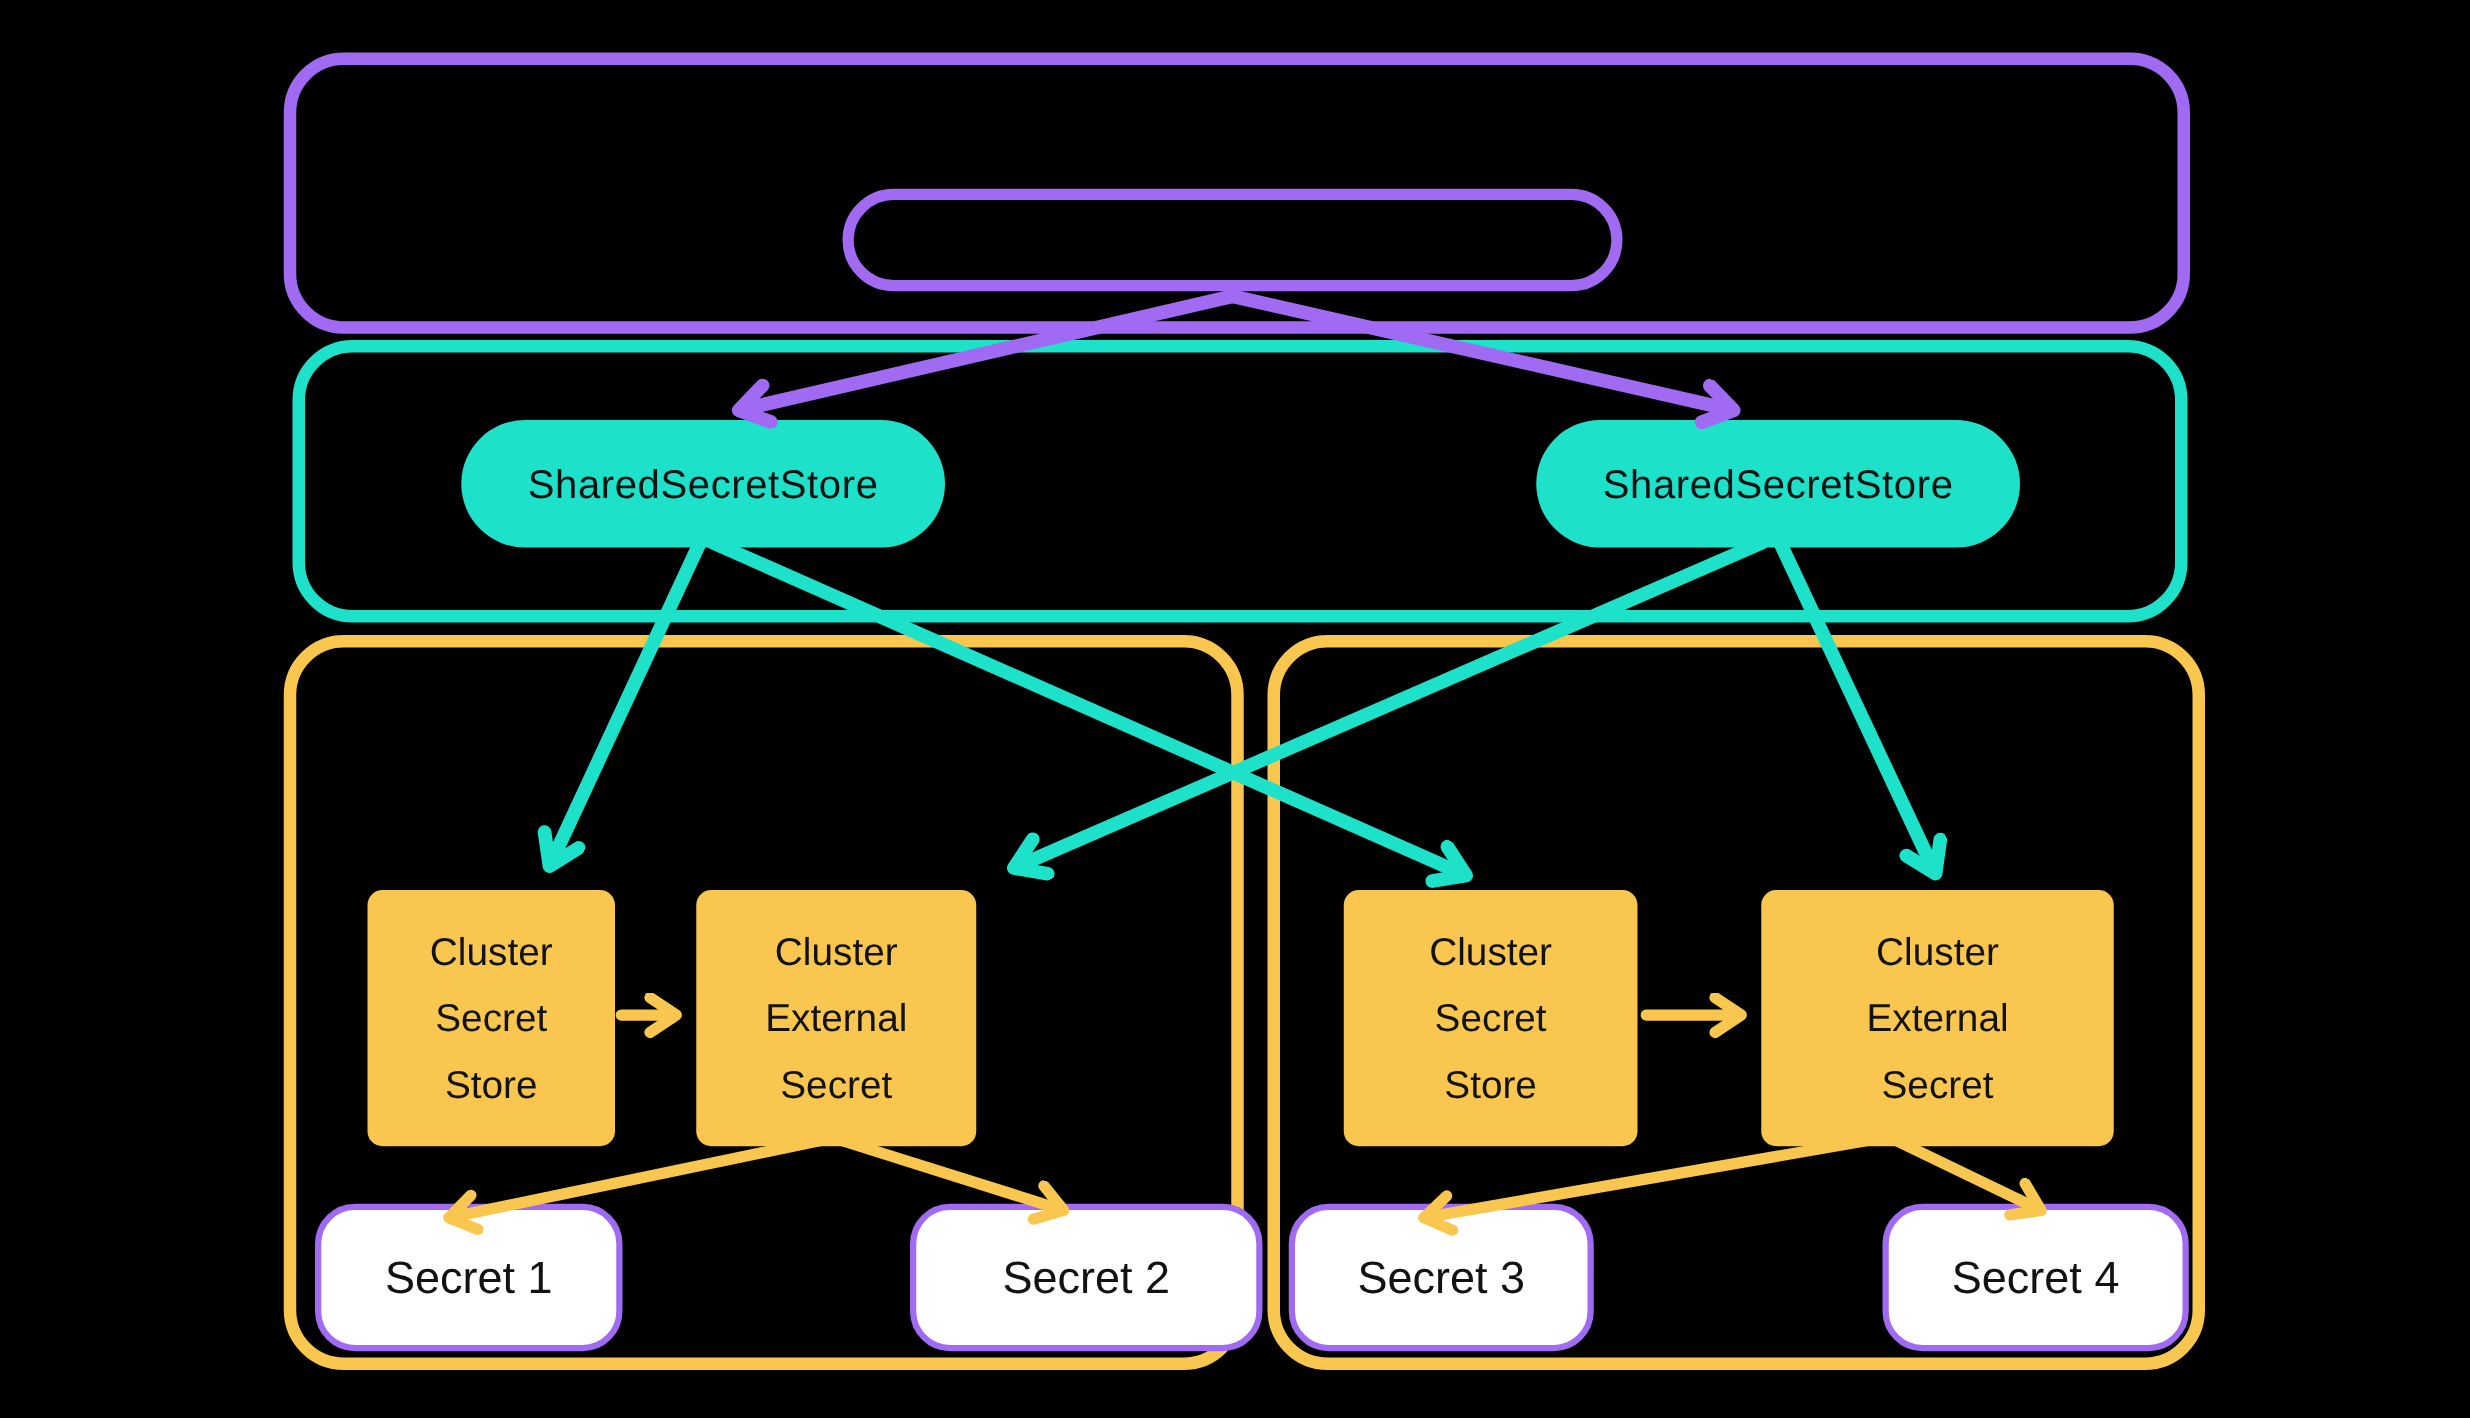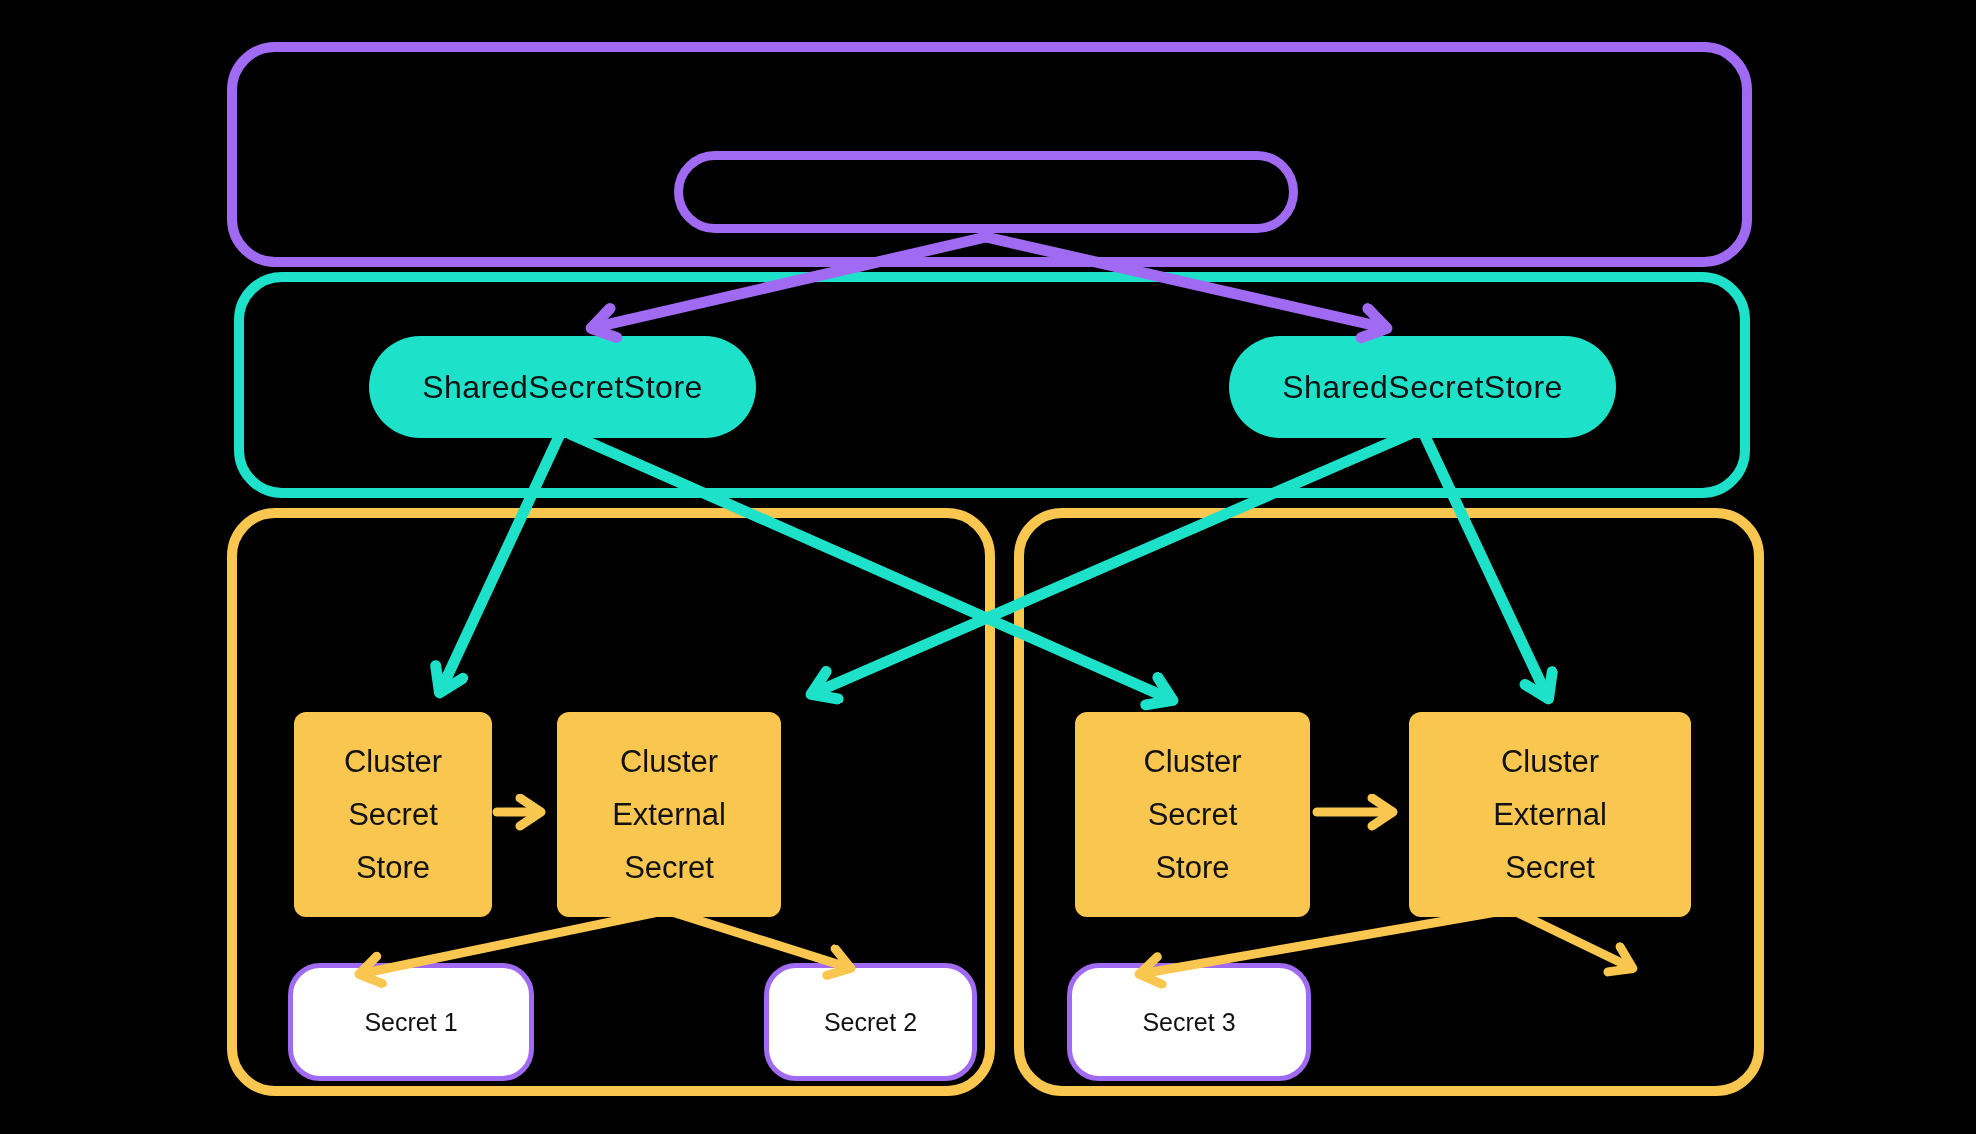--- a/index.html
+++ b/index.html
@@ -57,24 +57,24 @@
     top:712px;height:205px;
     font-size:31px;line-height:1.72;white-space:pre-line;
   }
   .cl-store-left{left:294px;width:198px;}
   .cl-ext-left{left:557px;width:224px;}
   .cl-store-right{left:1075px;width:235px;}
   .cl-ext-right{left:1409px;width:282px;}
   .secret-pill{
     background:var(--secret-fill);
     border:5px solid var(--purple);border-radius:32px;
-    top:963px;height:118px;font-size:25px;margin-left:36px;
+    top:963px;height:118px;font-size:36px;
   }
   .secret-1{left:252px;width:246px;}
-  .secret-2{left:728px;width:213px;}
+  .secret-2{left:728px;width:282px;}
   .secret-3{left:1031px;width:244px;}
   .secret-4{left:1506px;width:245px;}
   
   .arrows{position:absolute;left:0;top:0;pointer-events:none;}
   .arrow{fill:none;stroke-linecap:round;stroke-linejoin:round;}
   .arrow.p{stroke:var(--purple);stroke-width:11;}
   .arrow.t{stroke:var(--teal);stroke-width:11;}
   .arrow.y{stroke:var(--yellow);stroke-width:9;}
   .head{fill:none;stroke-linecap:round;stroke-linejoin:round;}
 </style>
@@ -119,20 +119,23 @@
 
   <div class="node secret-pill secret-1">
     <span>Secret 1</span>
   </div>
   <div class="node secret-pill secret-2">
     <span>Secret 2</span>
   </div>
   <div class="node secret-pill secret-3">
     <span>Secret 3</span>
   </div>
+  <div class="node secret-pill secret-4">
+    <span>Secret 4</span>
+  </div>
 
   <svg class="arrows" width="1976" height="1134" viewBox="0 0 1976 1134" xmlns="http://www.w3.org/2000/svg">
     <defs>
       <marker id="head-p" markerUnits="userSpaceOnUse" markerWidth="44" markerHeight="44" refX="30" refY="20" orient="auto">
         <path class="head" d="M8,5 L31,20 L8,35" stroke="#A06BF2" stroke-width="11"></path>
       </marker>
       <marker id="head-t" markerUnits="userSpaceOnUse" markerWidth="44" markerHeight="44" refX="30" refY="20" orient="auto">
         <path class="head" d="M8,5 L31,20 L8,35" stroke="#1EE1C9" stroke-width="11"></path>
       </marker>
       <marker id="head-y" markerUnits="userSpaceOnUse" markerWidth="40" markerHeight="40" refX="27" refY="18" orient="auto">

